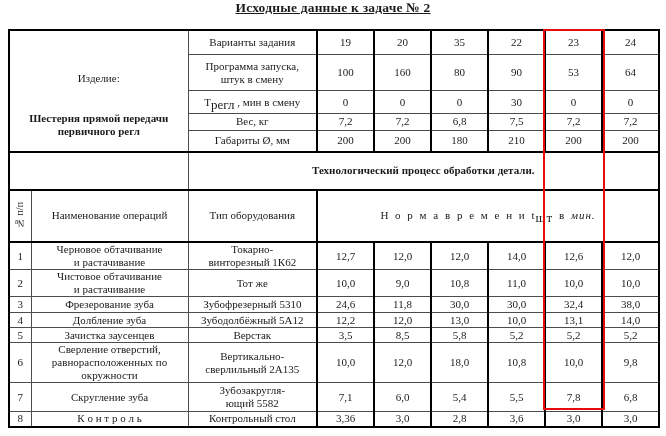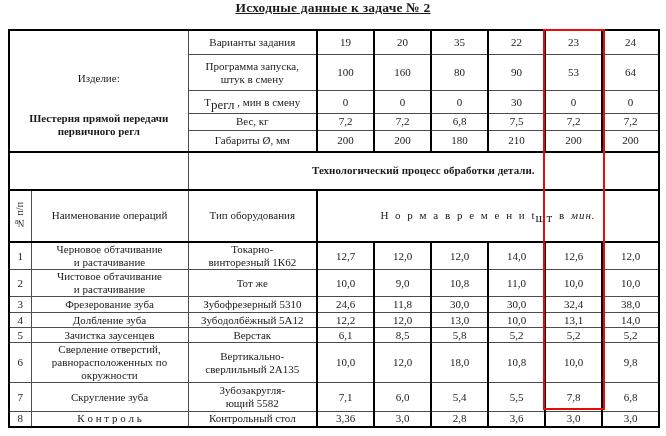--- a/index.html
+++ b/index.html
@@ -168,21 +168,21 @@
         <td class="vl">12,0</td>
         <td class="vl">13,0</td>
         <td class="vl">10,0</td>
         <td class="vl">13,1</td>
         <td class="vl">14,0</td>
       </tr>
       <tr style="height:15px">
         <td>5</td>
         <td>Зачистка заусенцев</td>
         <td>Верстак</td>
-        <td class="vl">6,1</td>
+        <td class="vl">3,5</td>
         <td class="vl">8,5</td>
         <td class="vl">5,8</td>
         <td class="vl">5,2</td>
         <td class="vl">5,2</td>
         <td class="vl">5,2</td>
       </tr>
       <tr style="height:37px">
         <td>6</td>
         <td>Сверление отверстий,
 равнорасположенных по

